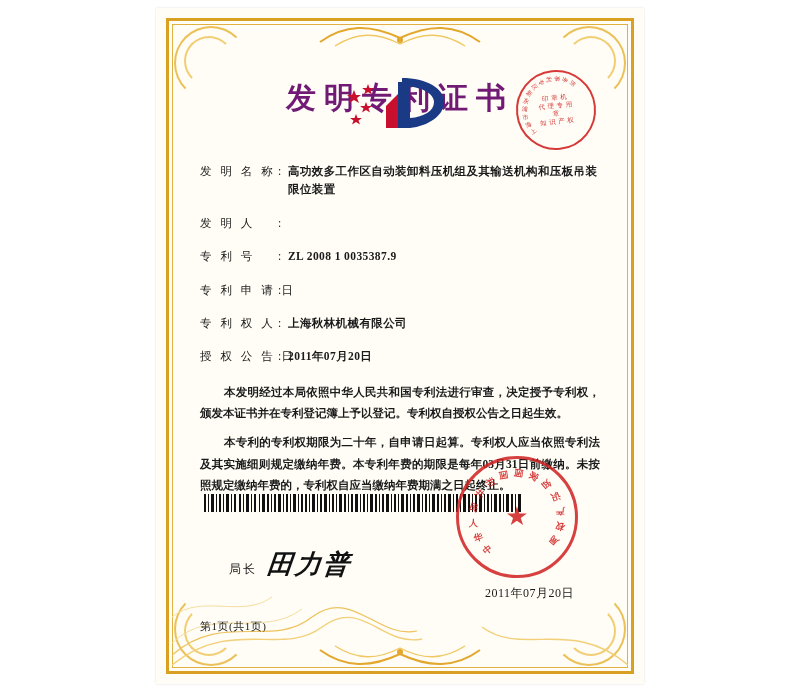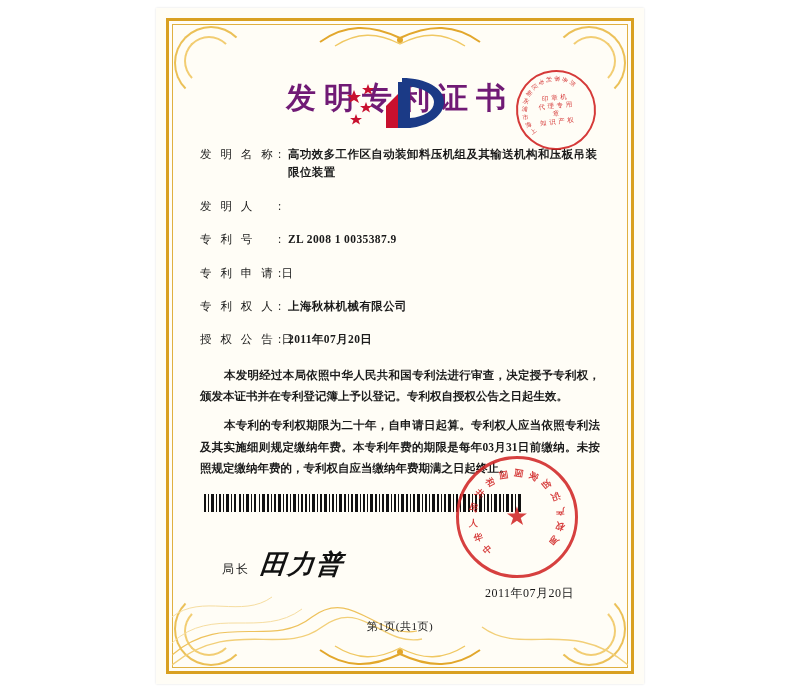--- a/index.html
+++ b/index.html
@@ -141,21 +141,21 @@
     text-align: center;
     font-size: 30px;
     letter-spacing: 8px;
     font-weight: bold;
     margin-top: 26px;
     color: #701a75;
     font-family: "Liberation Serif", serif;
   }
 
   .fields {
-    margin-top: 26px;
+    margin-top: 43px;
     font-size: 11.5px;
     line-height: 1.6;
     color: #1a1a1a;
   }
   .field-row {
     display: flex;
     align-items: flex-start;
     margin-bottom: 15px;
   }
   .field-label {
@@ -265,21 +265,21 @@
 
   
   .director {
     position: absolute;
     left: 22px;
     bottom: 62px;
     font-size: 12px;
     display: flex;
     align-items: flex-end;
   }
-  .director-label { letter-spacing: 2px; }
+  .director-label { letter-spacing: 2px; margin-left: 7px; }
   .signature {
     margin-left: 10px;
     font-size: 26px;
     font-family: "Liberation Serif", serif;
     font-style: italic;
     font-weight: bold;
     color: #111;
     transform: skewX(-6deg);
     letter-spacing: 2px;
     line-height: 1;
@@ -291,21 +291,20 @@
     bottom: 38px;
     font-size: 12px;
     letter-spacing: 0.5px;
   }
 
   .page-number {
     position: absolute;
     left: 0;
     right: 0;
     bottom: 6px;
-    text-align: center;
     font-size: 11px;
     letter-spacing: 0.5px;
   }
 </style>
 </head>
 <body>
 
 <div class="page">
   <div class="certificate">
 

